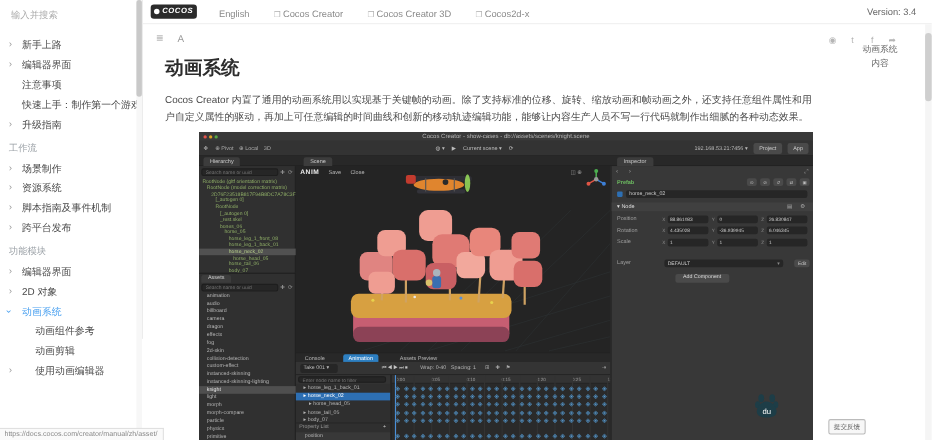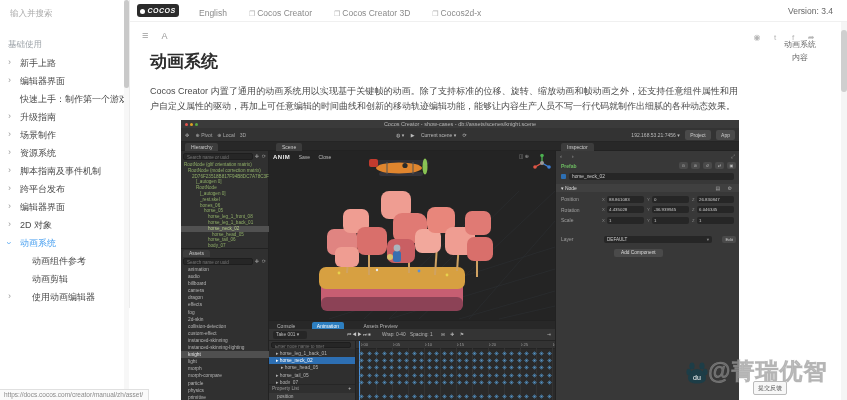--- a/index.html
+++ b/index.html
@@ -183,29 +183,31 @@
     -webkit-text-stroke:.6px rgba(150,150,150,.55); letter-spacing:1px; }
   #feedback-btn { position:absolute; left:753px; top:381px; z-index:21; background:#f7f7f7;
     border:1px solid #bbb; border-radius:2px; font-size:6px; color:#555; padding:1.5px 4px; cursor:pointer; }
 </style>
 </head>
 <body>
 
 <div id="sidebar">
   <input id="sidebar-search" placeholder="输入并搜索" style="">
   <div id="sidebar-nav">
-      <div class="sb-group">基础使用</div>
       <div class="sb-item"><span class="chev">›</span><span>新手上路</span></div>
       <div class="sb-item"><span class="chev">›</span><span>编辑器界面</span></div>
+      <div class="sb-item"><span>注意事项</span></div>
       <div class="sb-item"><span>快速上手：制作第一个游戏</span></div>
       <div class="sb-item"><span class="chev">›</span><span>升级指南</span></div>
+      <div class="sb-group">工作流</div>
       <div class="sb-item"><span class="chev">›</span><span>场景制作</span></div>
       <div class="sb-item"><span class="chev">›</span><span>资源系统</span></div>
       <div class="sb-item"><span class="chev">›</span><span>脚本指南及事件机制</span></div>
       <div class="sb-item"><span class="chev">›</span><span>跨平台发布</span></div>
+      <div class="sb-group">功能模块</div>
       <div class="sb-item"><span class="chev">›</span><span>编辑器界面</span></div>
       <div class="sb-item"><span class="chev">›</span><span>2D 对象</span></div>
       <div class="sb-item active"><span class="chev down">›</span><span>动画系统</span></div>
       <div class="sb-item child"><span>动画组件参考</span></div>
       <div class="sb-item child"><span>动画剪辑</span></div>
       <div class="sb-item child"><span class="chev">›</span><span>使用动画编辑器</span></div>
     </div>
   <div id="sidebar-scrollbar">
     <div id="sidebar-scroll-thumb"></div>
   </div>
@@ -697,15 +699,14 @@
 
 <div id="watermark">
   <svg width="22" height="24" viewBox="0 0 22 24">
     <ellipse cx="6" cy="6" rx="2.6" ry="3.6" fill="#1d3d47"></ellipse>
     <ellipse cx="16" cy="6" rx="2.6" ry="3.6" fill="#1d3d47"></ellipse>
     <ellipse cx="2.8" cy="12" rx="2.4" ry="3.2" fill="#1d3d47"></ellipse>
     <ellipse cx="19.2" cy="12" rx="2.4" ry="3.2" fill="#1d3d47"></ellipse>
     <path d="M11 9 C16 9 20 14 20 18 C20 22 16 23.5 11 23.5 C6 23.5 2 22 2 18 C2 14 6 9 11 9 Z" fill="#1d3d47"></path>
     <text x="11" y="20" font-size="7" fill="#fff" text-anchor="middle" font-family="Liberation Sans, sans-serif">du</text>
   </svg>
-  <span id="wm-text">@菁瑞优智</span>
 </div>
 <button id="feedback-btn">提交反馈</button>
 
 </body></html>

